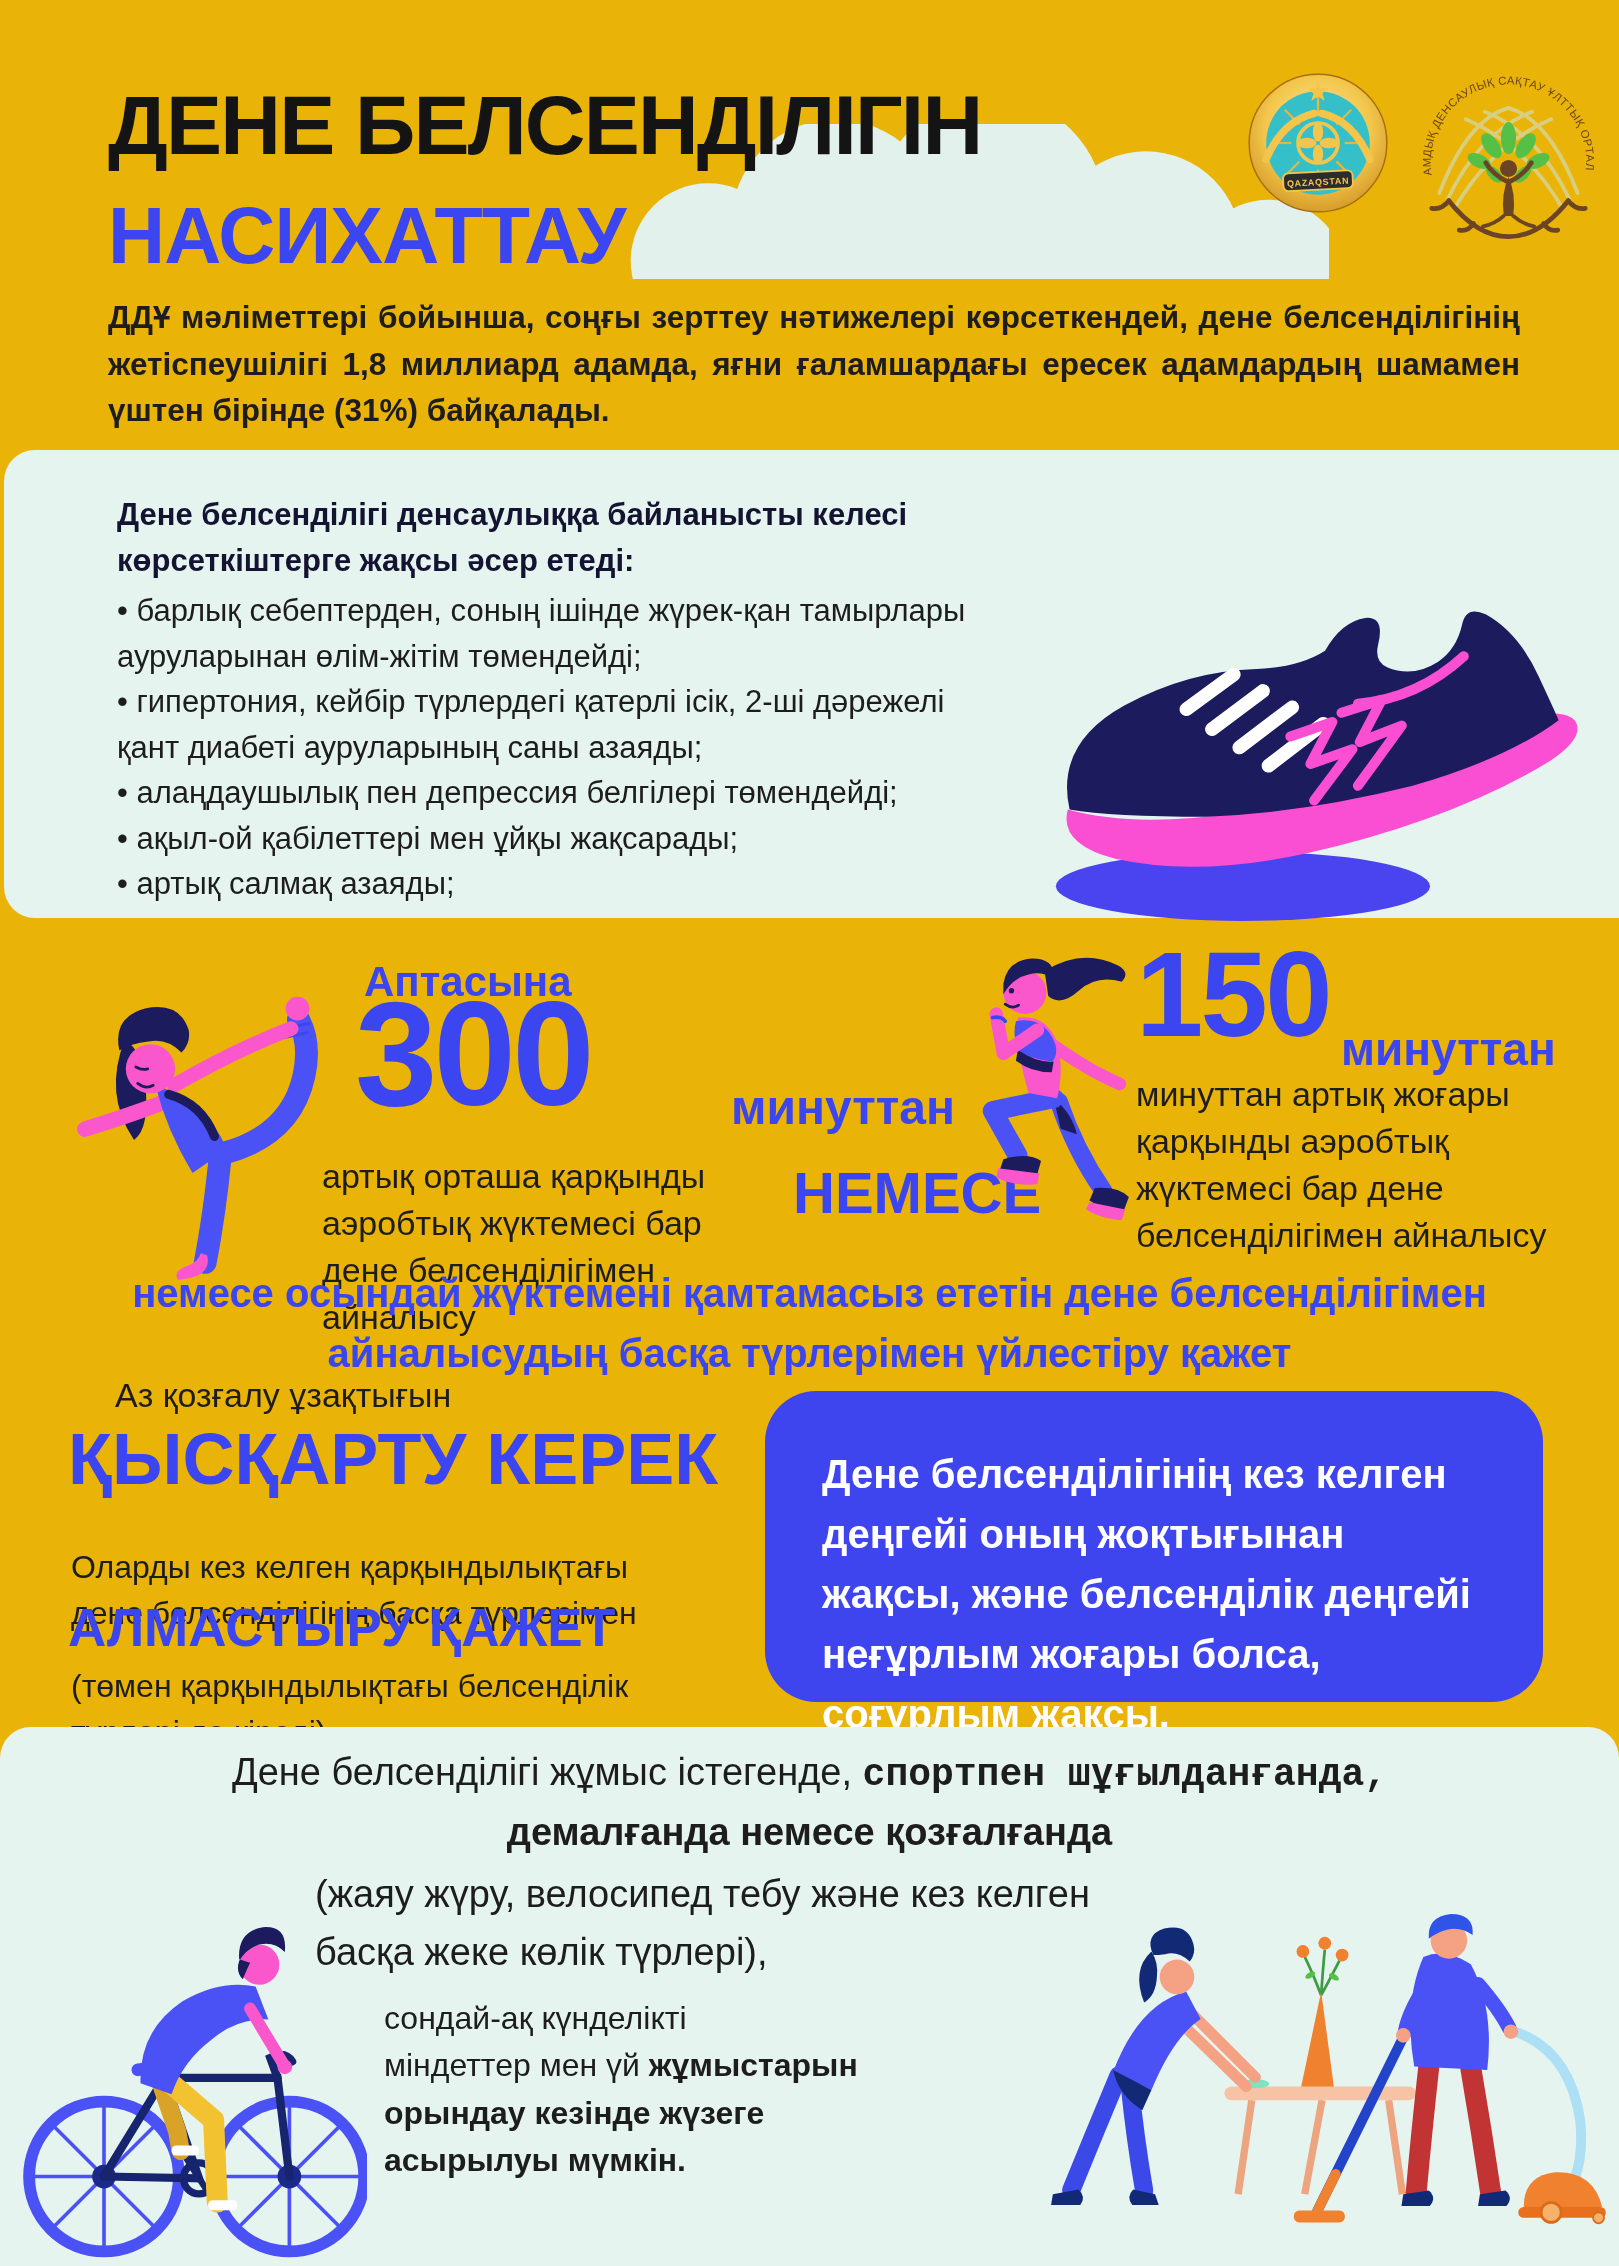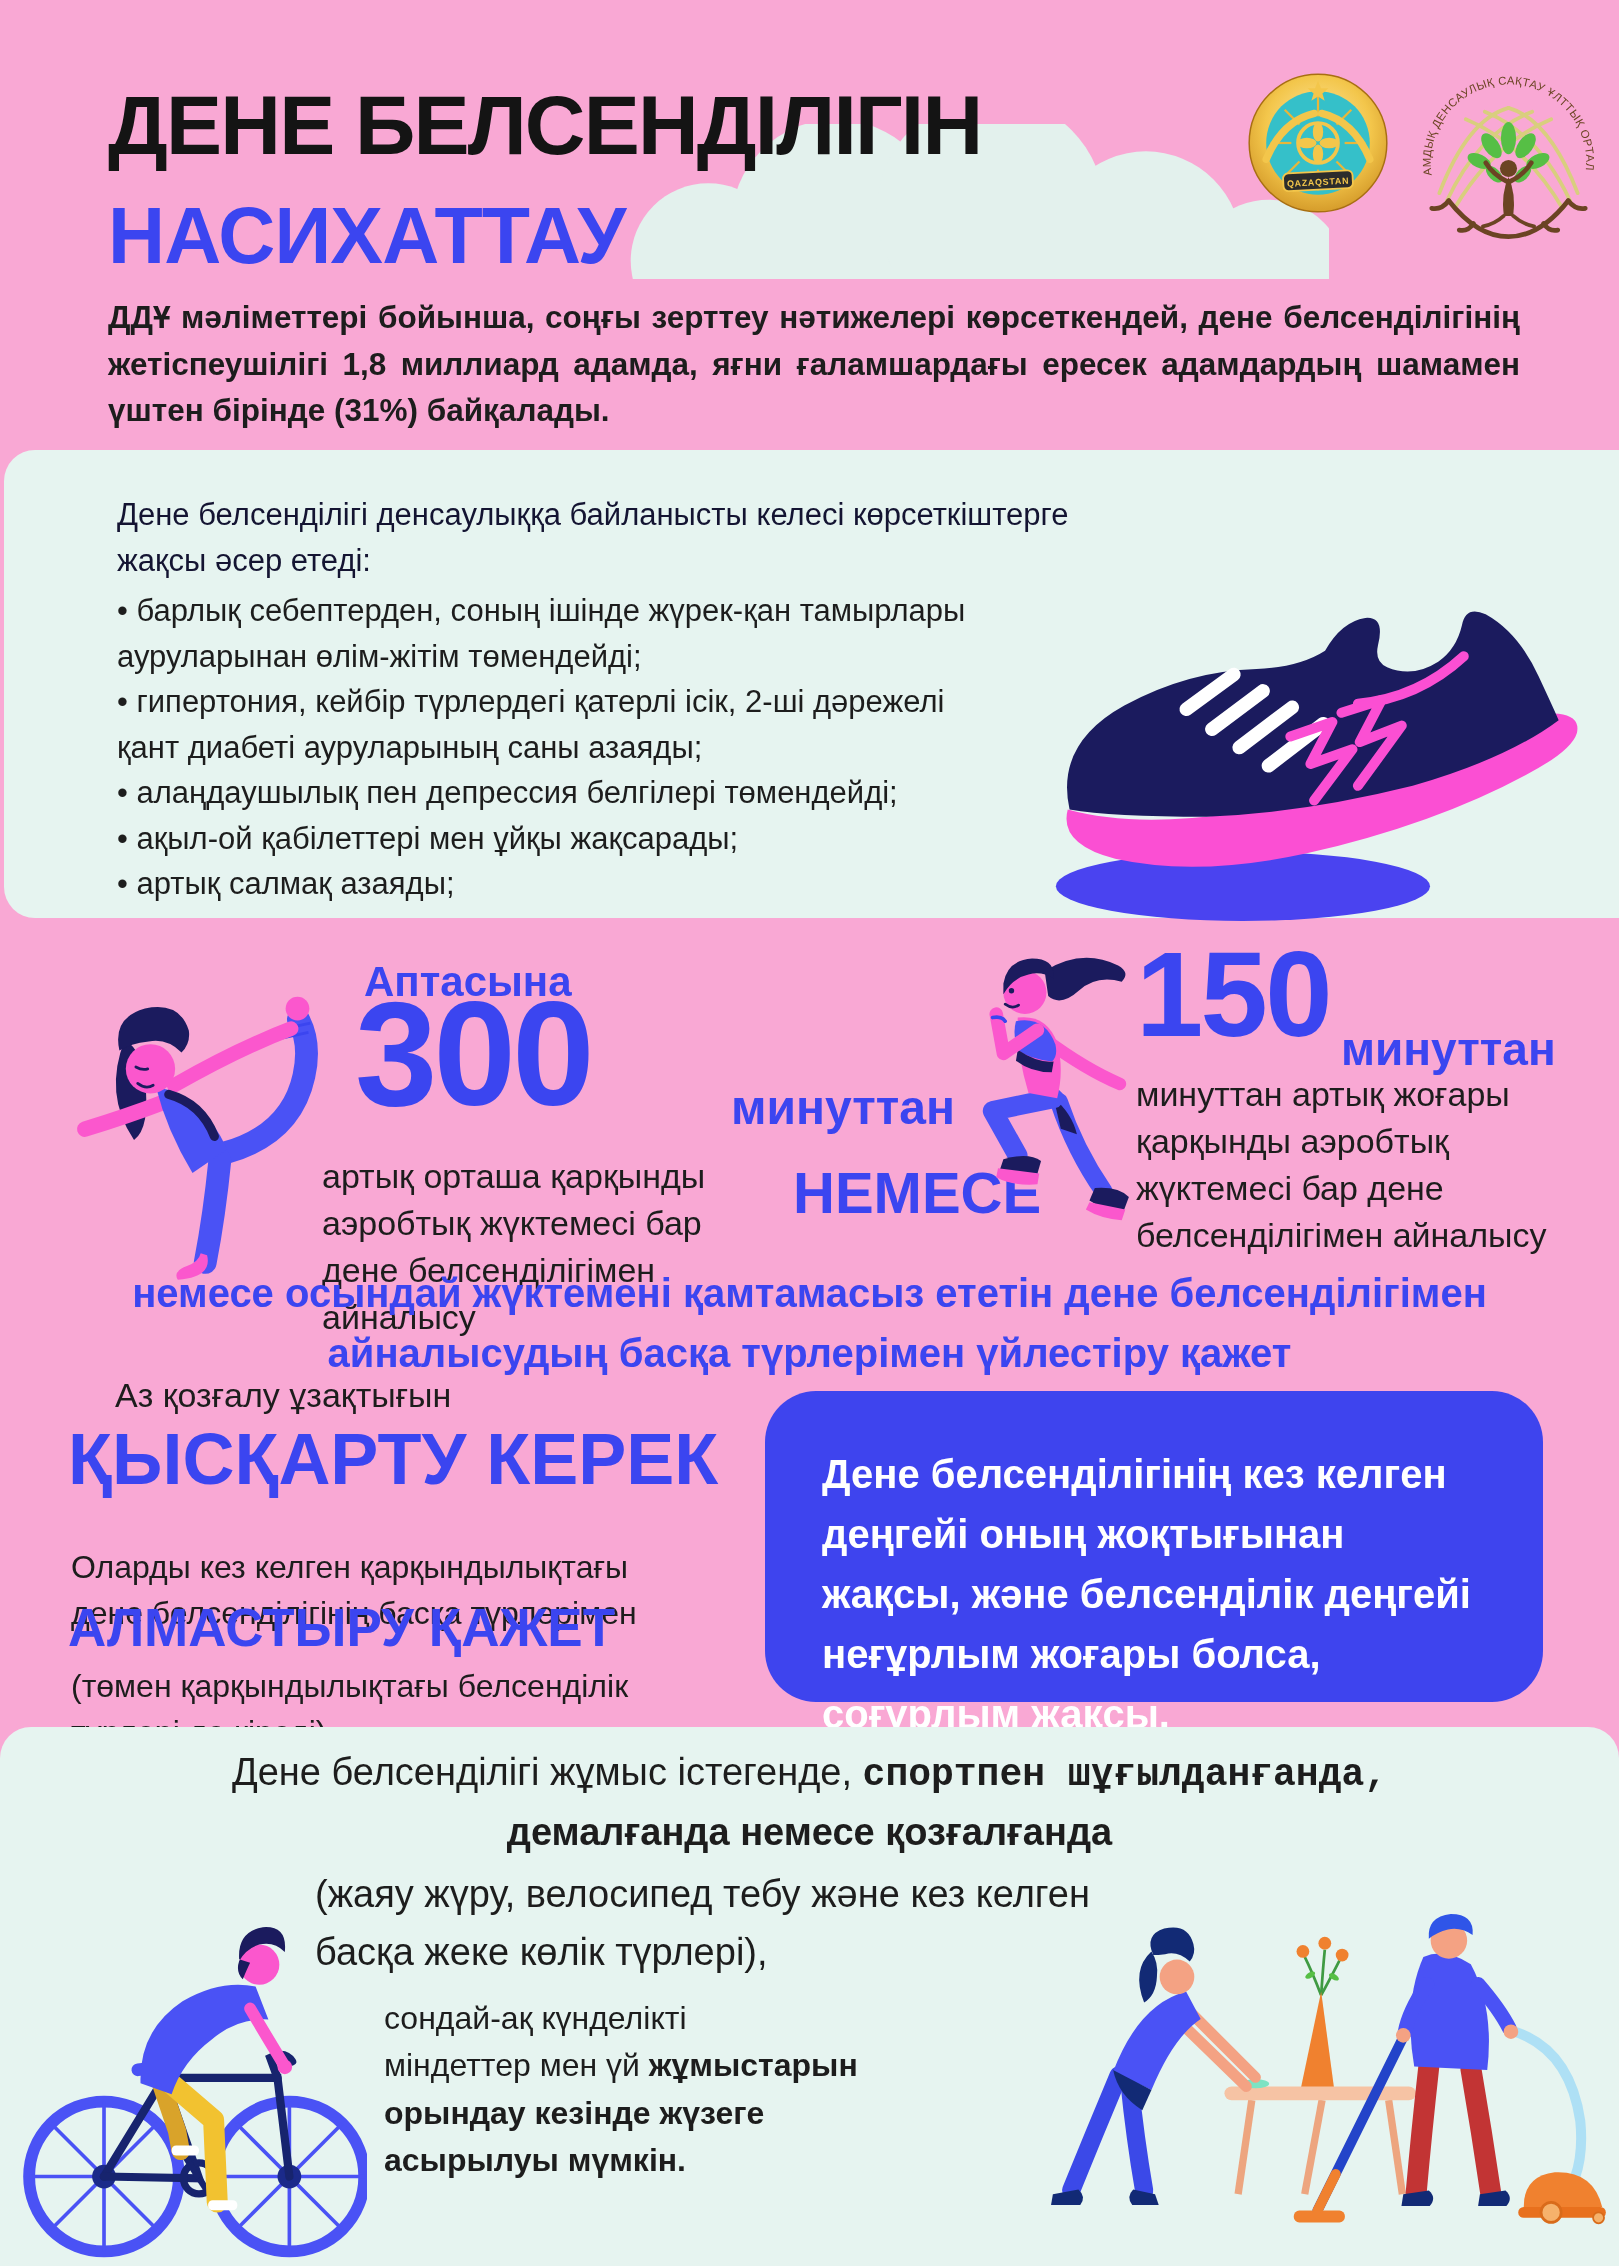--- a/index.html
+++ b/index.html
@@ -1,29 +1,29 @@
 <!DOCTYPE html>
 <html style="font-size:14.6px"><head>
 <meta charset="utf-8">
 <style>
   html,body{margin:0;padding:0;background:#fff;}
-  .page{position:relative;width:1619px;height:2267px;background:#f9a8d4;overflow:hidden;
+  .page{position:relative;width:1619px;height:2267px;background:#eab308;overflow:hidden;
         font-family:"Liberation Sans",sans-serif;color:#161616;}
 
   
   .cloud{position:absolute;left:598px;top:124px;width:731px;height:155px;}
   .title1{position:absolute;left:108px;top:77px;font-size:84px;font-weight:800;letter-spacing:-1.8px;color:#141414;white-space:nowrap;}
   .title2{position:absolute;left:108px;top:190px;font-size:79px;font-weight:800;letter-spacing:-0.9px;color:#3b45f0;white-space:nowrap;}
   .logo-emblem{position:absolute;left:1244px;top:69px;width:148px;height:148px;}
   .logo-ncph{position:absolute;left:1409px;top:51px;width:199px;height:199px;}
   .intro{position:absolute;left:108px;top:294px;width:1412px;font-size:31.5px;font-weight:700;line-height:1.48;text-align:justify;color:#1d1d1d;}
 
   
   .panel1{position:absolute;left:3.7px;top:450px;width:1615px;height:468px;background:#e6f4f0;border-radius:31px 0 0 31px;}
-  .benefits-heading{position:absolute;left:117px;top:492px;width:969px;font-size:31px;font-weight:400;line-height:1.47;color:#141432;}
+  .benefits-heading{position:absolute;left:117px;top:492px;width:969px;font-size:31px;font-weight:700;line-height:1.47;color:#141432;}
   .benefits-list{position:absolute;left:117px;top:588px;width:850px;font-size:31px;line-height:1.47;color:#1d1d1d;}
   .benefits-list div{display:block;}
   .sneaker{position:absolute;left:1051px;top:565px;width:539px;height:365px;}
 
   
   .yoga{position:absolute;left:27.4px;top:941px;width:320px;height:347px;}
   .week-label{position:absolute;left:364px;top:958px;font-size:42px;font-weight:800;color:#3b45f0;}
   .big-300{position:absolute;left:355px;top:980px;font-size:148px;font-weight:800;line-height:1;color:#3b45f0;letter-spacing:-3.7px;}
   .unit-300{position:absolute;left:731px;top:1080px;font-size:48px;font-weight:800;color:#3b45f0;}
   .left-text{position:absolute;left:322px;top:1153px;width:429px;font-size:34px;line-height:1.38;color:#1d1d1d;}

